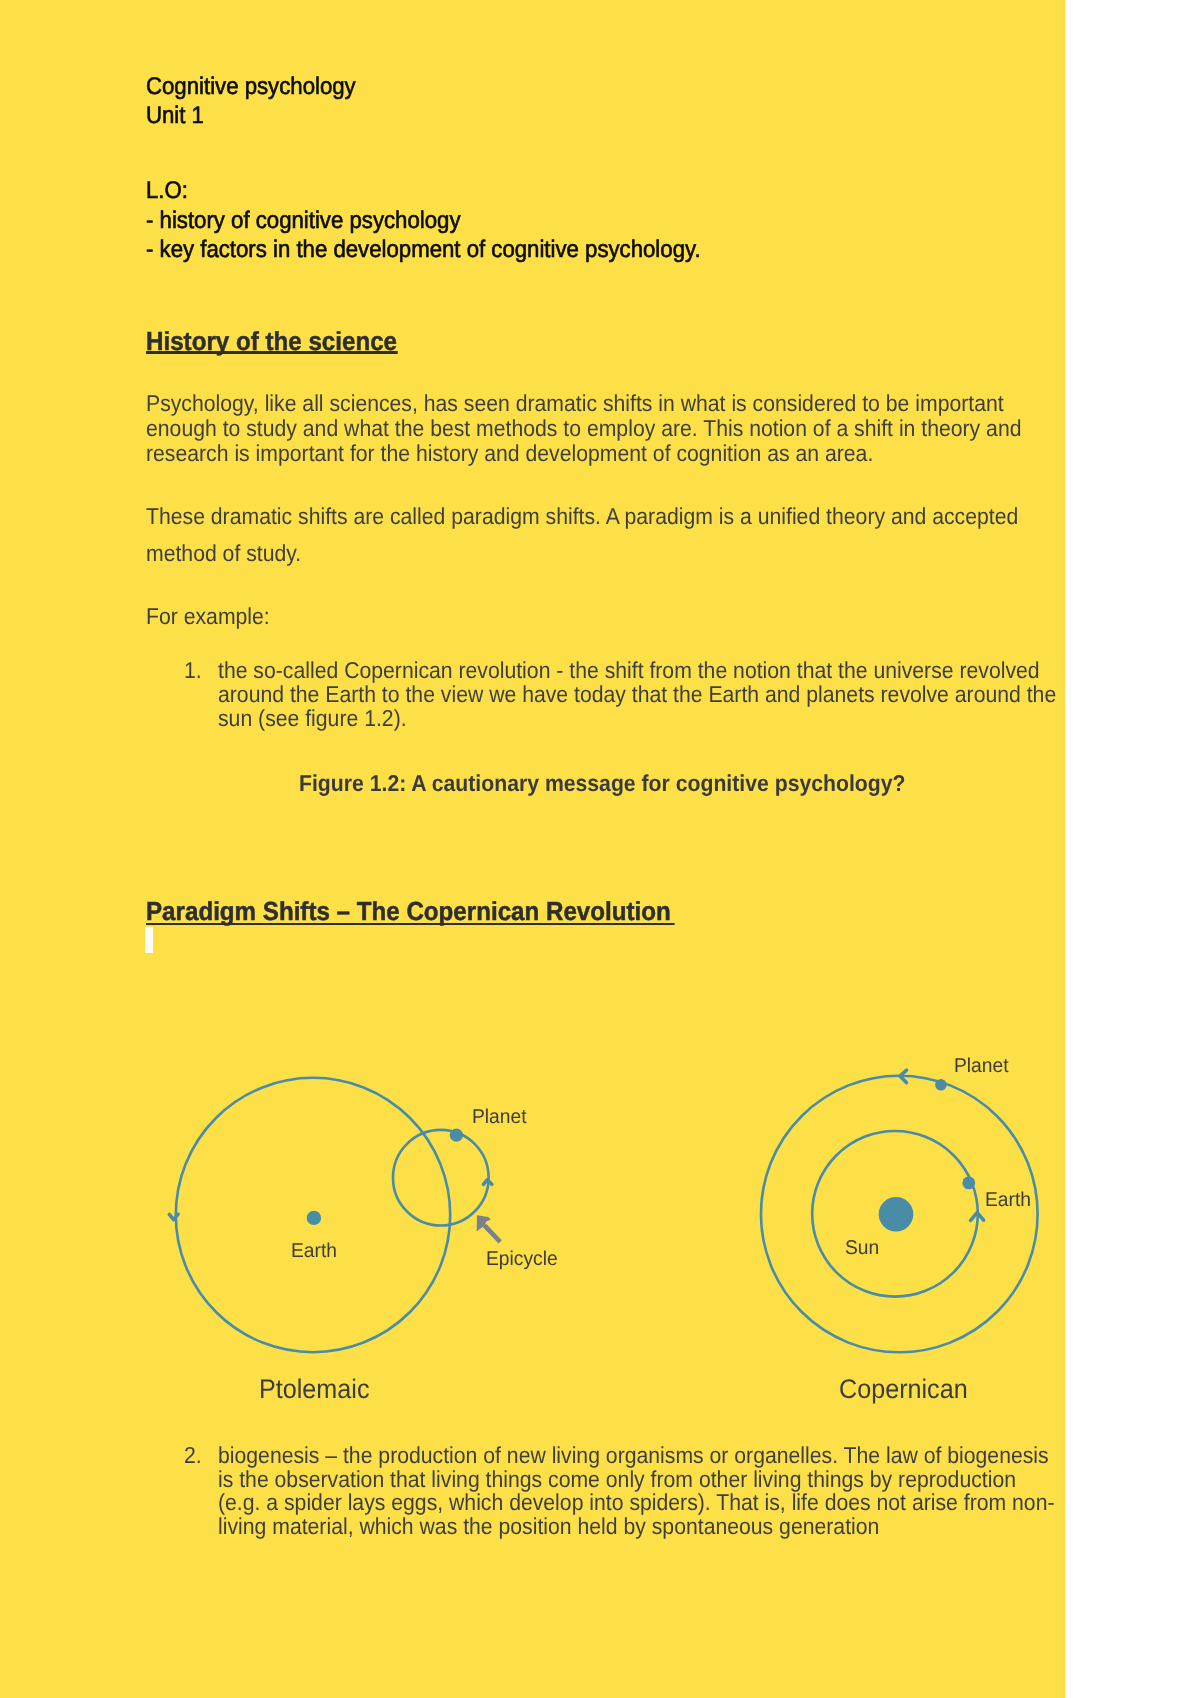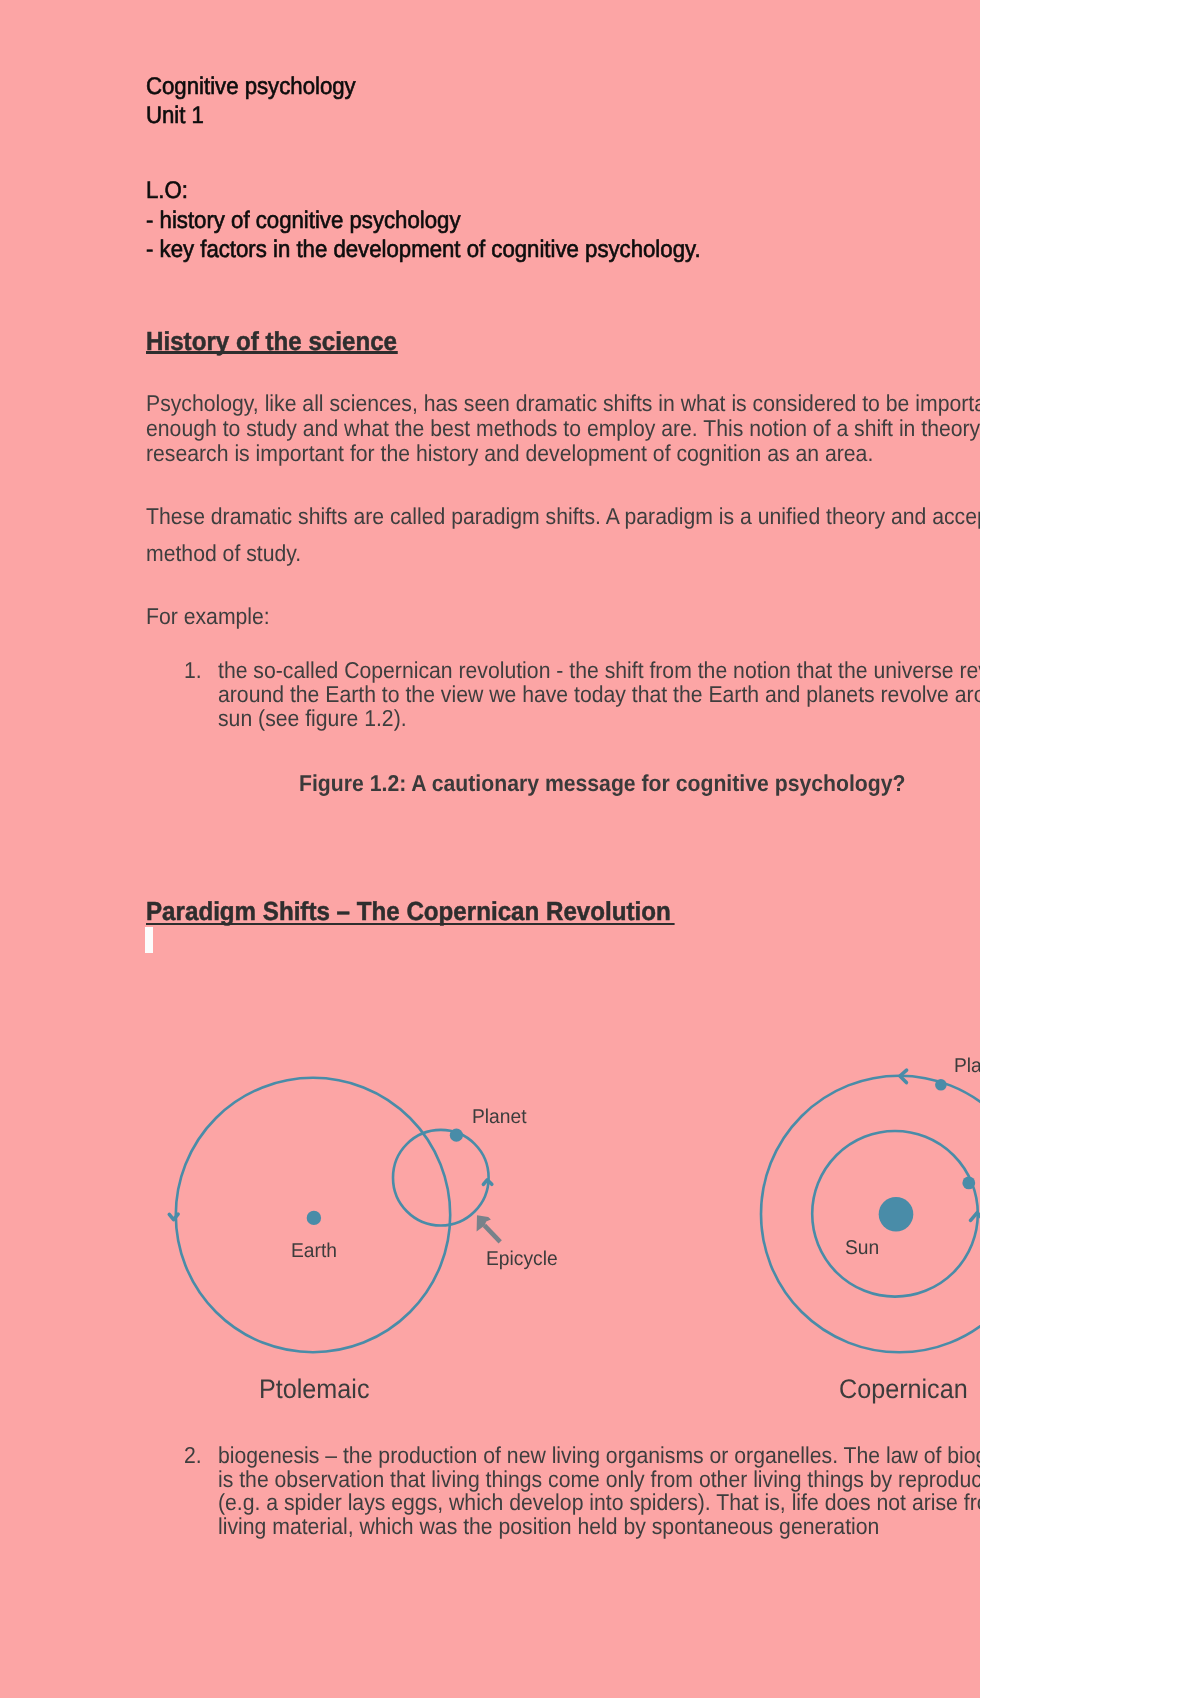--- a/index.html
+++ b/index.html
@@ -4,21 +4,21 @@
 <title>Cognitive psychology Unit 1</title>
 <style>
   * { box-sizing: border-box; }
   html, body { margin:0; padding:0; background:#ffffff; }
   body {
     width:1200px; height:1698px; overflow:hidden;
     font-family:"Liberation Sans", sans-serif;
     -webkit-font-smoothing: antialiased;
     text-rendering: geometricPrecision;
   }
-  .page { position:relative; width:980px; height:1698px; background:#fca5a5; overflow:hidden; }
+  .page { position:relative; width:1065px; height:1698px; background:#fde047; overflow:hidden; }
 
   
   .cal { position:absolute; color:#0d0d0d; font-size:24px; line-height:29px;
          white-space:nowrap; transform:scaleX(0.9245); transform-origin:0 0;
          -webkit-text-stroke:0.62px #0d0d0d; }
 
   
   .hd { position:absolute; color:#2e2e2e; font-size:26px; line-height:31px; font-weight:bold;
         white-space:nowrap; transform:scaleX(0.929); transform-origin:0 0;
         -webkit-text-stroke:0.5px #2e2e2e; }

